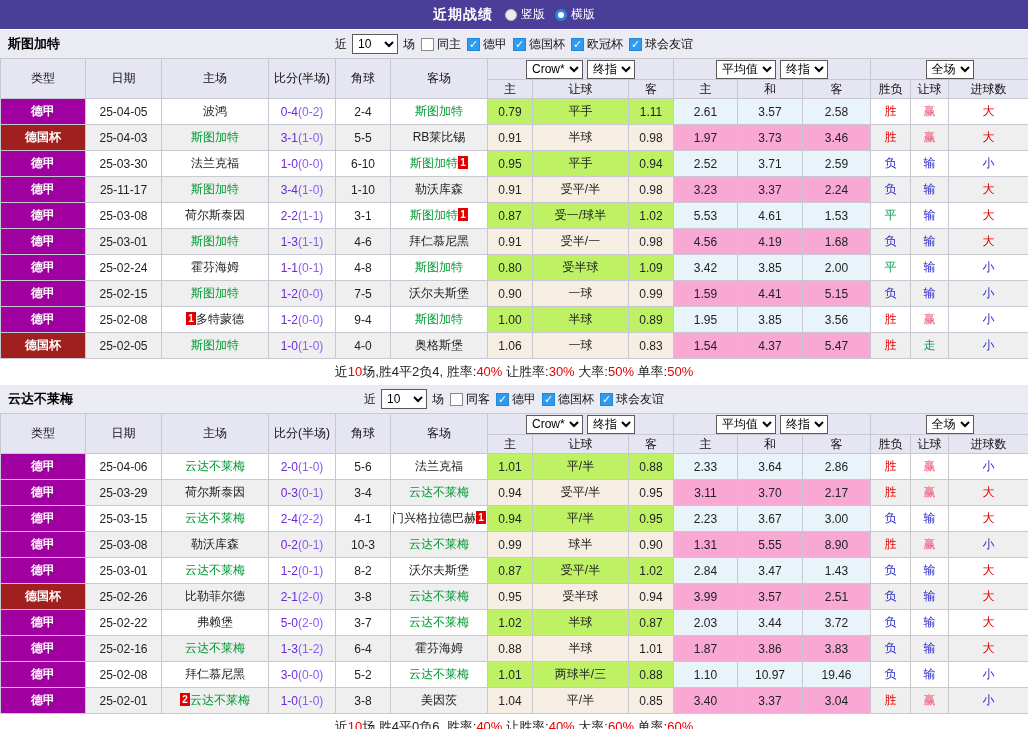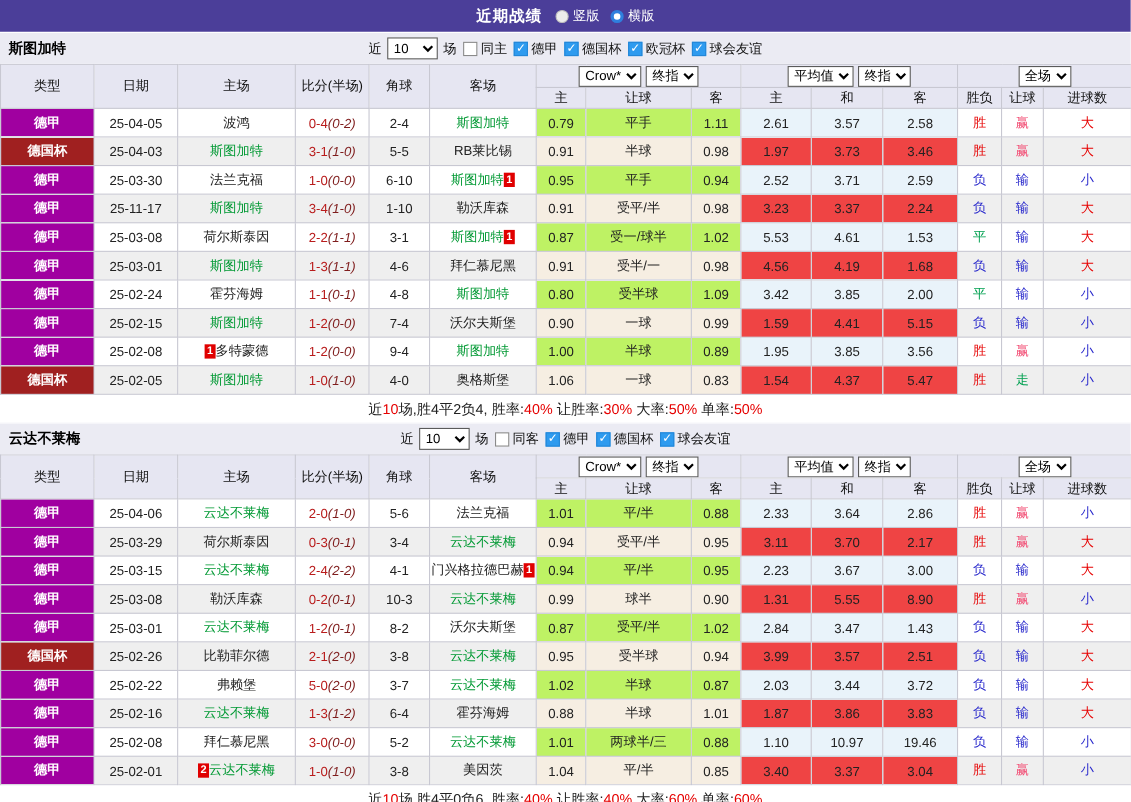--- a/index.html
+++ b/index.html
@@ -24,25 +24,25 @@
   table{border-collapse:collapse;table-layout:fixed;width:1028px;font-size:12px;}
   th,td{border:1px solid #C8C8D2;text-align:center;padding:0;overflow:hidden;white-space:nowrap;}
   thead th{background:#E6E6F2;font-weight:normal;color:#111;height:18px;vertical-align:middle;}
   thead .selrow th{height:20px;}
   thead select{height:19px;margin:0 2px;width:auto;}
   tbody td{height:25px;color:#222;}
   tr.even td{background:#EFEFEF;}
   td.hc{background:#bef264;}
   tr.even td.hc{background:#F6EEE2;}
   td.avg{background:#E9F3FA;}
-  tr.even td.avg{background:#ef4444;}
+  tr.even td.avg{background:#f9a8d4;}
   td.type{color:#fff;font-weight:bold;}
   .tgreen{color:#009933;}
-  .ft{color:#b91c1c;}
-  .ht{color:#7f1d1d;font-style:italic;}
+  .ft{color:#6d28d9;}
+  .ht{color:#8b5cf6;}
   .rank{display:inline-block;background:#E00000;color:#fff;font-size:10px;line-height:13px;height:13px;min-width:8px;padding:0 1px;vertical-align:1px;font-weight:bold;}
   td.res{font-weight:normal;}
   .c-r{color:#E60000;}
   .c-p{color:#F24D74;}
   .c-b{color:#2929CC;}
   .c-g{color:#00A050;}
   .summary{height:25px;display:flex;align-items:center;justify-content:center;font-size:13px;background:#fff;}
   .summary span{white-space:pre;}
   .summary .c-k{color:#222;}
 </style>
@@ -243,21 +243,21 @@
             <td class="avg">2.00</td>
             <td class="res c-g">平</td>
             <td class="res c-b">输</td>
             <td class="res c-b">小</td>
           </tr>
           <tr class="even">
             <td class="type" style="background: rgb(160, 0, 160);">德甲</td>
             <td>25-02-15</td>
             <td class="team"><span class="tgreen">斯图加特</span></td>
             <td><span class="ft">1-2</span><span class="ht">(0-0)</span></td>
-            <td>7-4</td>
+            <td>7-5</td>
             <td class="team"><span>沃尔夫斯堡</span></td>
             <td class="hc">0.90</td>
             <td class="hc">一球</td>
             <td class="hc">0.99</td>
             <td class="avg">1.59</td>
             <td class="avg">4.41</td>
             <td class="avg">5.15</td>
             <td class="res c-b">负</td>
             <td class="res c-b">输</td>
             <td class="res c-b">小</td>

